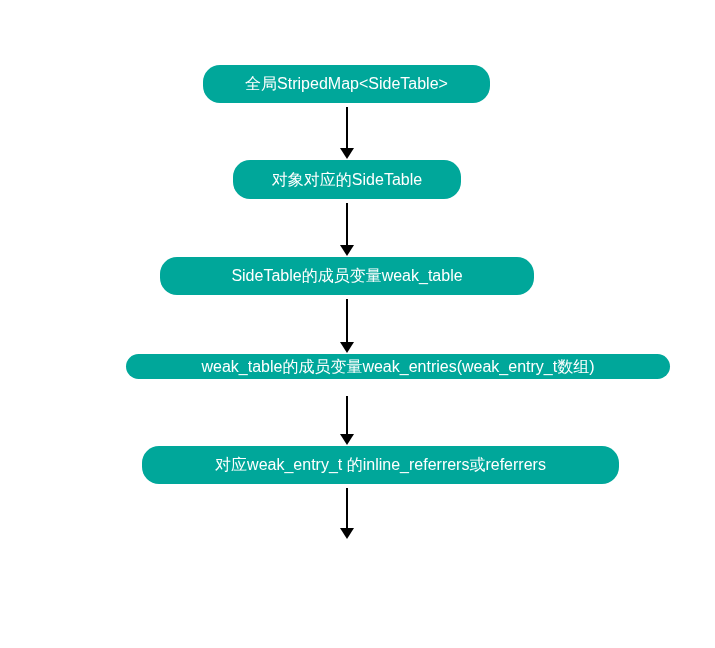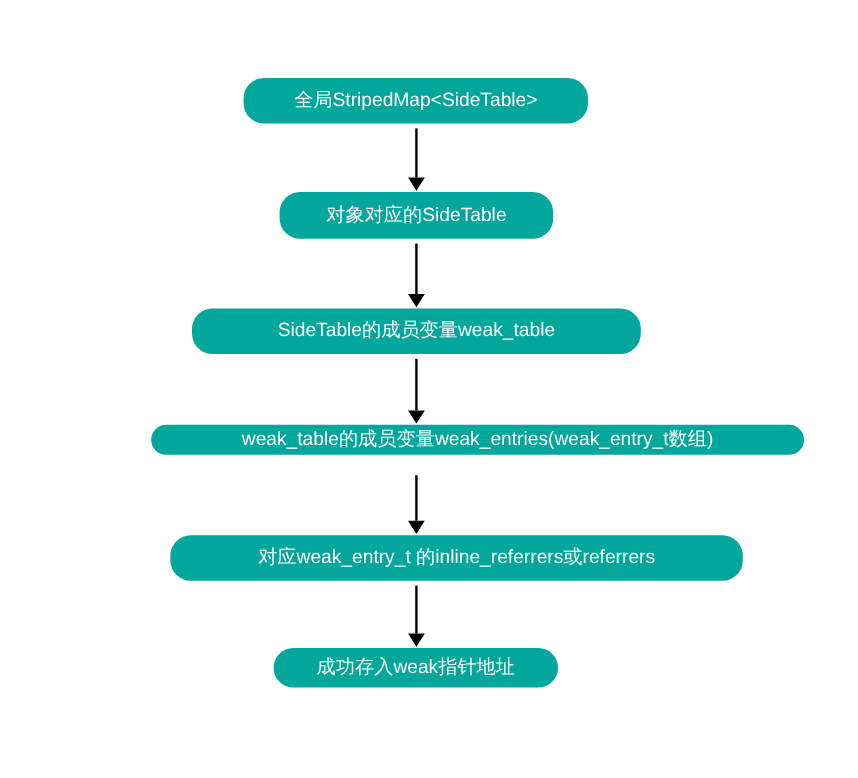--- a/index.html
+++ b/index.html
@@ -104,17 +104,14 @@
 
   <div class="node n4">
     <span>对应weak_entry_t 的inline_referrers或referrers</span>
   </div>
 
   <div class="arrow a4">
     <div class="shaft"></div>
     <div class="head"></div>
   </div>
 
-  <div class="node n5">
-    <span>成功存入weak指针地址</span>
-  </div>
 
 </div>
 
 </body></html>

